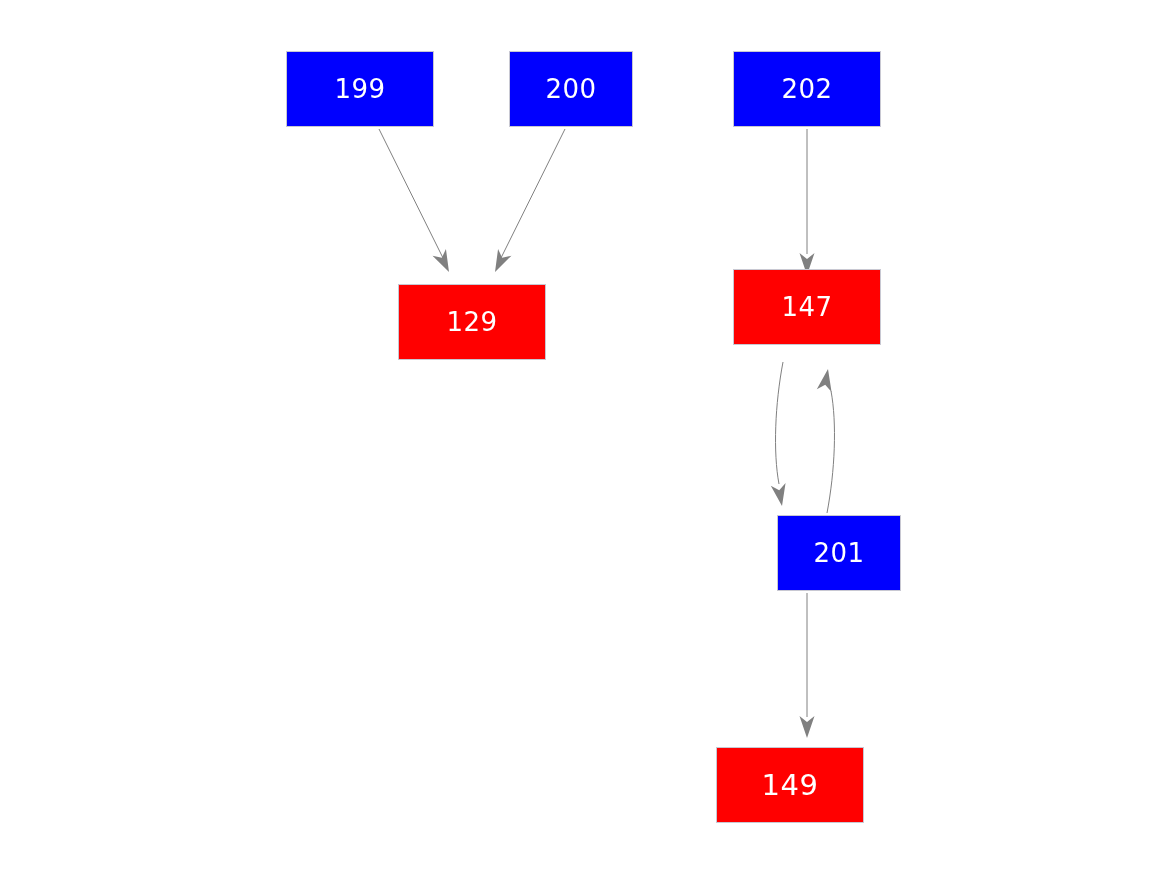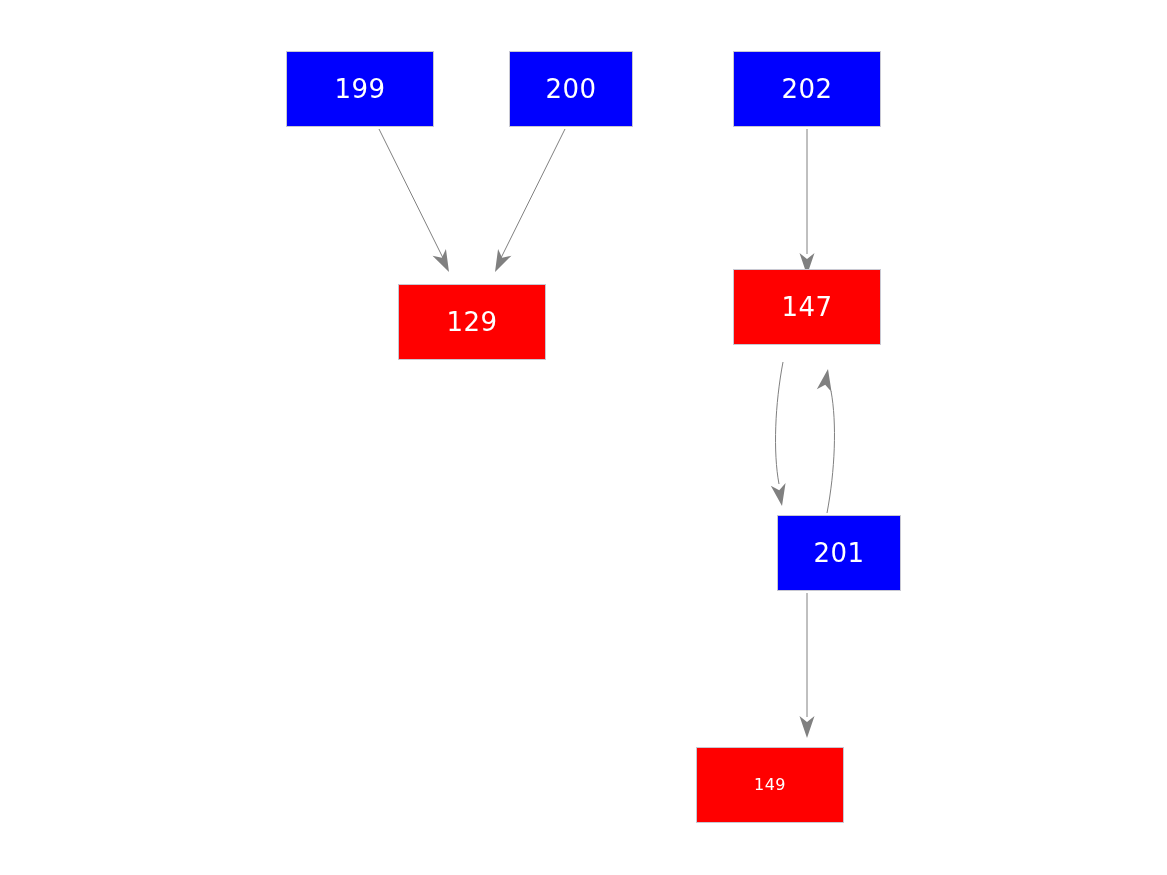--- a/index.html
+++ b/index.html
@@ -80,18 +80,18 @@
       </div>
       <div class="node" style="left: 398px; top: 284px; width: 148px; height: 76px; background: rgb(255, 0, 0); color: rgb(255, 255, 255); font-size: 26px; border-color: rgb(200, 200, 210);">
         <span class="node-label">129</span>
       </div>
       <div class="node" style="left: 733px; top: 269px; width: 148px; height: 76px; background: rgb(255, 0, 0); color: rgb(255, 255, 255); font-size: 26px; border-color: rgb(200, 200, 210);">
         <span class="node-label">147</span>
       </div>
       <div class="node" style="left: 733px; top: 515px; width: 124px; height: 76px; background: rgb(0, 0, 255); color: rgb(255, 255, 255); font-size: 26px; border-color: rgb(200, 200, 210); margin-left: 44px;">
         <span class="node-label">201</span>
       </div>
-      <div class="node" style="left: 696px; top: 747px; width: 148px; height: 76px; background: rgb(255, 0, 0); color: rgb(255, 255, 255); font-size: 16px; border-color: rgb(200, 200, 210);">
+      <div class="node" style="left: 716px; top: 747px; width: 148px; height: 76px; background: rgb(255, 0, 0); color: rgb(255, 255, 255); font-size: 29px; border-color: rgb(200, 200, 210);">
         <span class="node-label">149</span>
       </div>
     </div>
 
 </div>
 
 </body></html>

